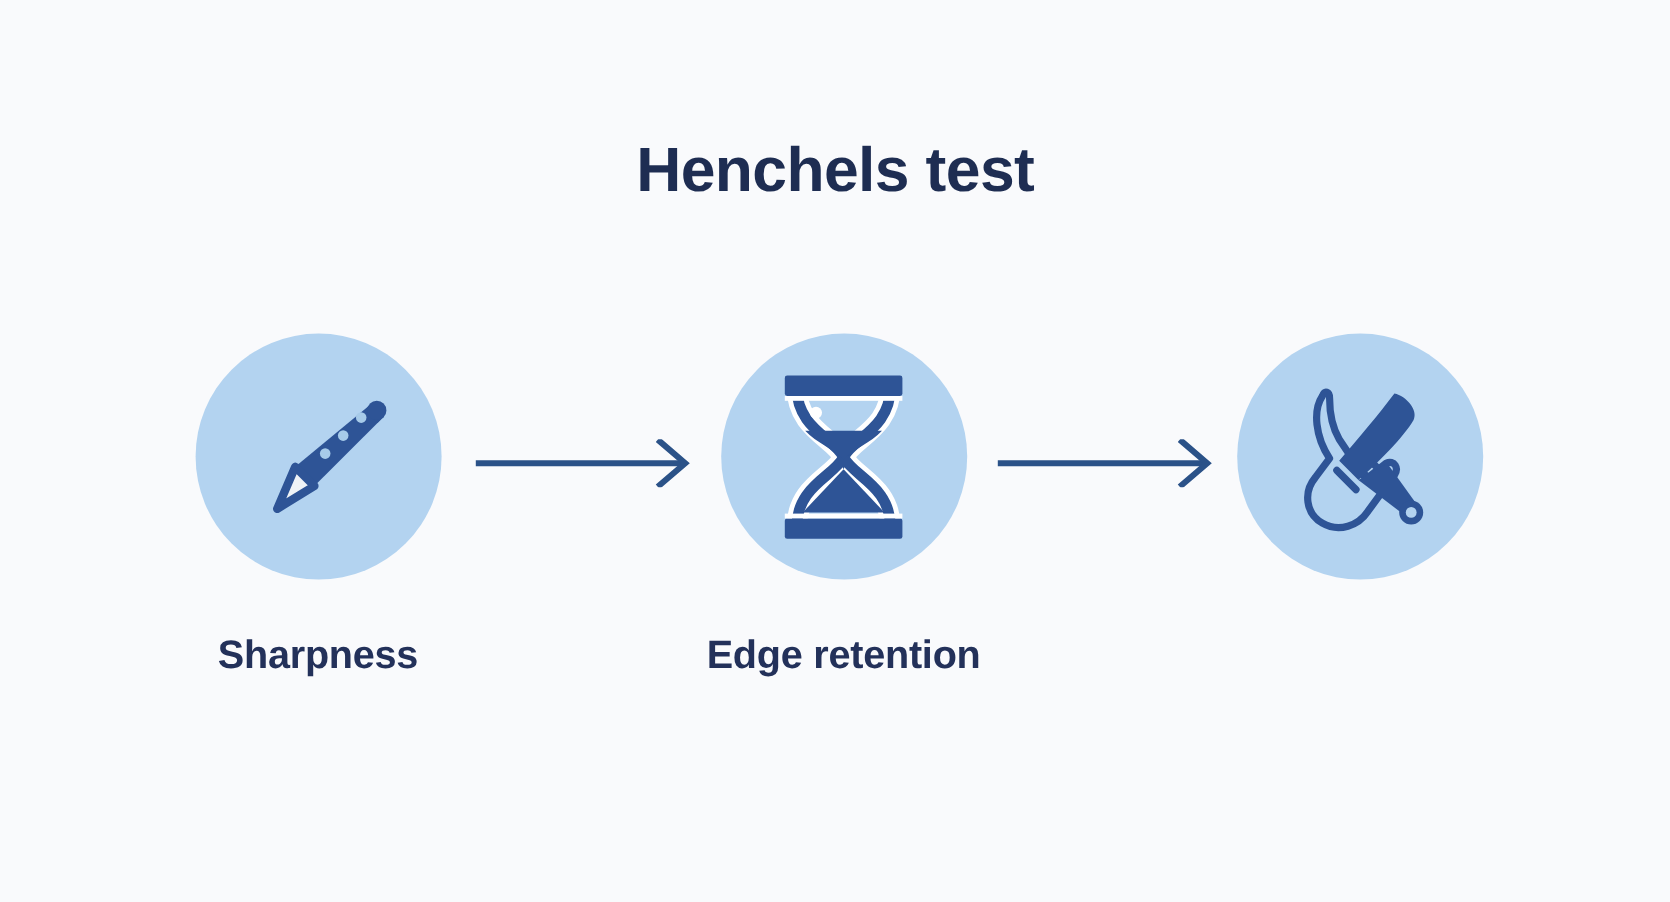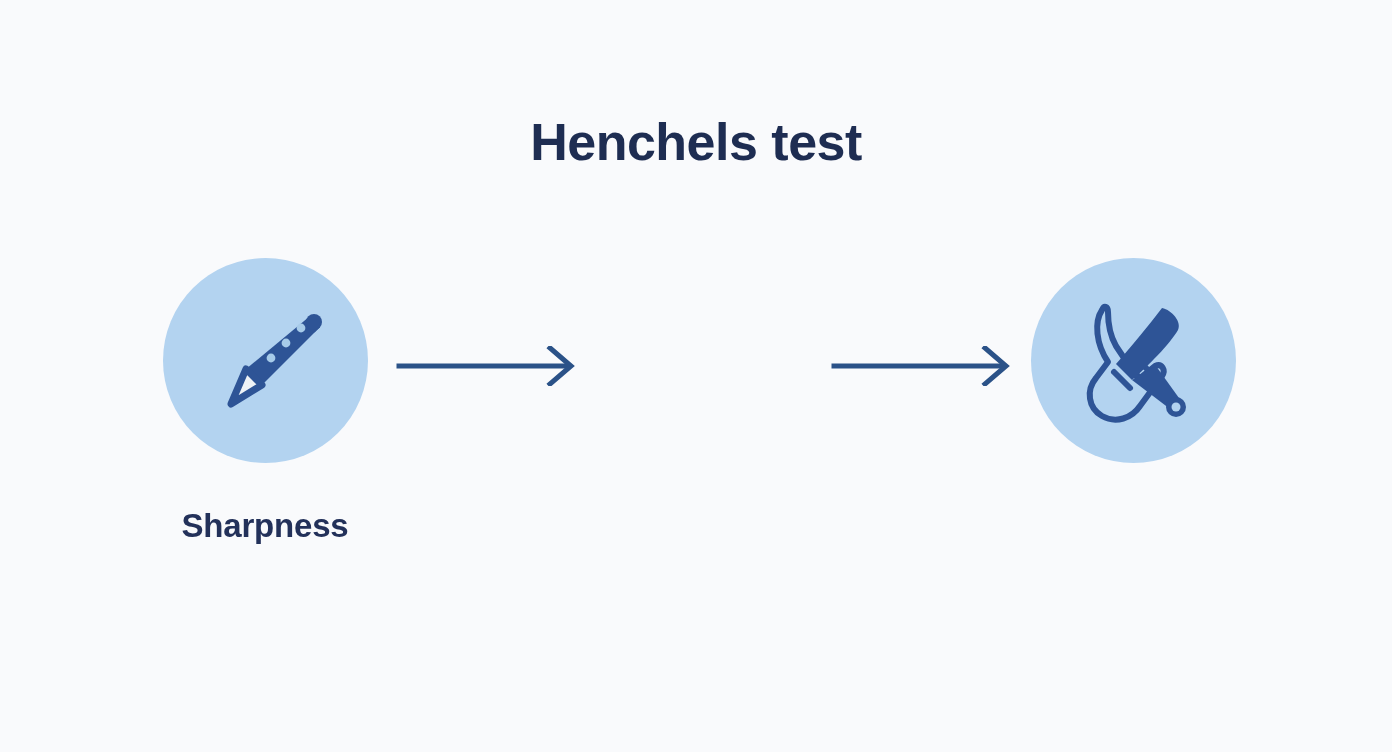--- a/index.html
+++ b/index.html
@@ -33,21 +33,21 @@
     font-weight: 700;
     letter-spacing: -0.5px;
     color: #1e2d52;
     line-height: 1;
     white-space: nowrap;
   }
 
   
   .flow {
     position: absolute;
-    top: 258px;
+    top: 278px;
     left: 0;
     width: 1184px;
     height: 300px;
   }
 
   .step {
     position: absolute;
     top: 0;
     width: 320px;
     text-align: center;
@@ -117,20 +117,44 @@
       <div class="step-label">Sharpness</div>
     </div>
 
     <div class="arrow arrow-1">
       <svg width="200" height="40" viewBox="0 0 200 40">
         <line x1="4" y1="20" x2="172" y2="20" stroke="#2b5288" stroke-width="5" stroke-linecap="square"></line>
         <polyline points="155,2 176,20 155,38" fill="none" stroke="#2b5288" stroke-width="5" stroke-linecap="square" stroke-linejoin="miter"></polyline>
       </svg>
     </div>
 
+    <div class="step step-2">
+      <div class="circle">
+        <svg width="150" height="160" viewBox="0 0 150 160">
+
+          <path d="M36 22 C36 56, 67 64, 75 80 C83 64, 114 56, 114 22" fill="none" stroke="#ffffff" stroke-width="17" stroke-linecap="round"></path>
+          <path d="M36 138 C36 104, 67 96, 75 80 C83 96, 114 104, 114 138" fill="none" stroke="#ffffff" stroke-width="17" stroke-linecap="round"></path>
+          <path d="M36 22 C36 56, 67 64, 75 80 C83 64, 114 56, 114 22" fill="none" stroke="#2e5496" stroke-width="9" stroke-linecap="round"></path>
+          <path d="M36 138 C36 104, 67 96, 75 80 C83 96, 114 104, 114 138" fill="none" stroke="#2e5496" stroke-width="9" stroke-linecap="round"></path>
+
+          <path d="M43 58 C52 68, 68 74, 75 82 C82 74, 98 68, 107 58 Z" fill="#2e5496"></path>
+
+          <path d="M41 126 L109 126 L75 90 Z" fill="#2e5496"></path>
+
+          <rect x="26" y="12" width="98" height="17" rx="2" fill="#2e5496"></rect>
+          <rect x="26" y="29" width="98" height="4" fill="#ffffff"></rect>
+
+          <rect x="26" y="131" width="98" height="17" rx="2" fill="#2e5496"></rect>
+          <rect x="26" y="127" width="98" height="4" fill="#ffffff"></rect>
+
+          <circle cx="52" cy="43" r="5" fill="#ffffff"></circle>
+        </svg>
+      </div>
+      <div class="step-label">Edge retention</div>
+    </div>
 
     <div class="arrow arrow-2">
       <svg width="200" height="40" viewBox="0 0 200 40">
         <line x1="4" y1="20" x2="172" y2="20" stroke="#2b5288" stroke-width="5" stroke-linecap="square"></line>
         <polyline points="155,2 176,20 155,38" fill="none" stroke="#2b5288" stroke-width="5" stroke-linecap="square" stroke-linejoin="miter"></polyline>
       </svg>
     </div>
 
     <div class="step step-3">
       <div class="circle">

